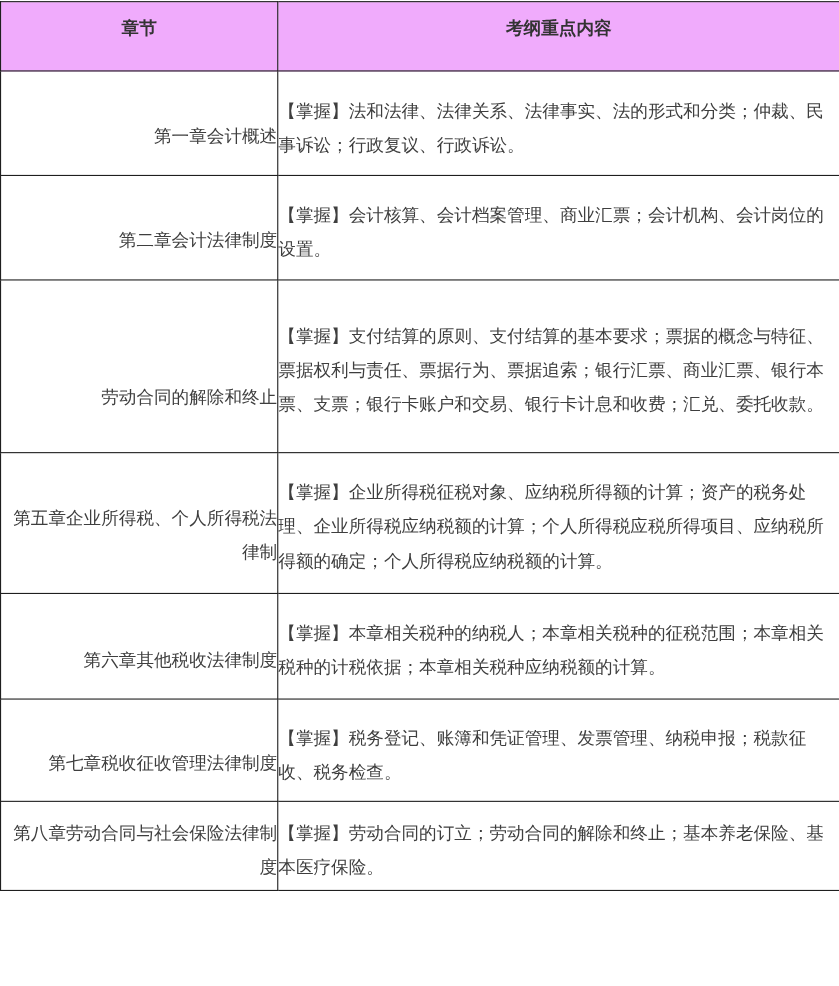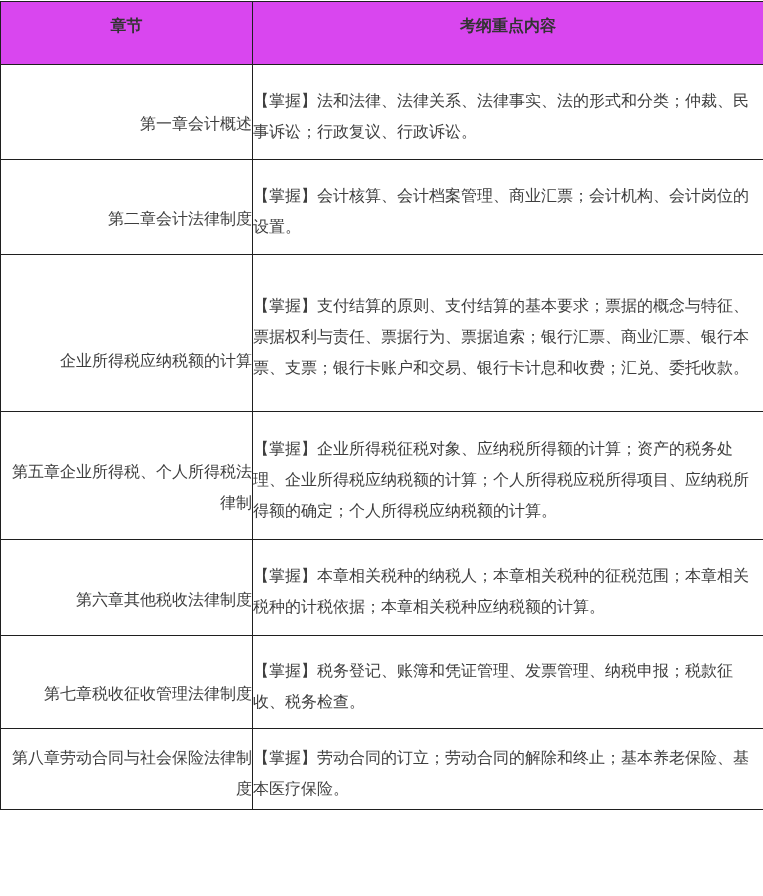--- a/index.html
+++ b/index.html
@@ -23,21 +23,21 @@
     table.syllabus col.c1 { width: 252px; }
     table.syllabus col.c2 { width: 511px; }
     table.syllabus th, table.syllabus td {
       border: 1px solid #1f1f1f;
       font-size: 16px;
       line-height: 31px;
       vertical-align: middle;
       padding: 0;
     }
     table.syllabus th {
-      background: #d946ef;
+      background: #f0abfc;
       color: #333333;
       font-weight: bold;
       height: 63px;
       text-align: center;
       vertical-align: top;
       padding-top: 8px;
       box-sizing: border-box;
     }
     td.chapter {
       text-align: right;
@@ -87,21 +87,21 @@
     <tr class="r2">
       <td class="chapter">
           <div class="cell-inner" style="padding-top:23px">第二章会计法律制度</div>
         </td>
       <td class="content">
           <div class="cell-inner">【掌握】会计核算、会计档案管理、商业汇票；会计机构、会计岗位的设置。</div>
         </td>
     </tr>
     <tr class="r3">
       <td class="chapter">
-          <div class="cell-inner" style="padding-top:54px">企业所得税应纳税额的计算</div>
+          <div class="cell-inner" style="padding-top:54px">劳动合同的解除和终止</div>
         </td>
       <td class="content">
           <div class="cell-inner">【掌握】支付结算的原则、支付结算的基本要求；票据的概念与特征、票据权利与责任、票据行为、票据追索；银行汇票、商业汇票、银行本票、支票；银行卡账户和交易、银行卡计息和收费；汇兑、委托收款。</div>
         </td>
     </tr>
     <tr class="r5">
       <td class="chapter">
           <div class="cell-inner" style="padding-top:23px">第五章企业所得税、个人所得税法律制</div>
         </td>
       <td class="content">

